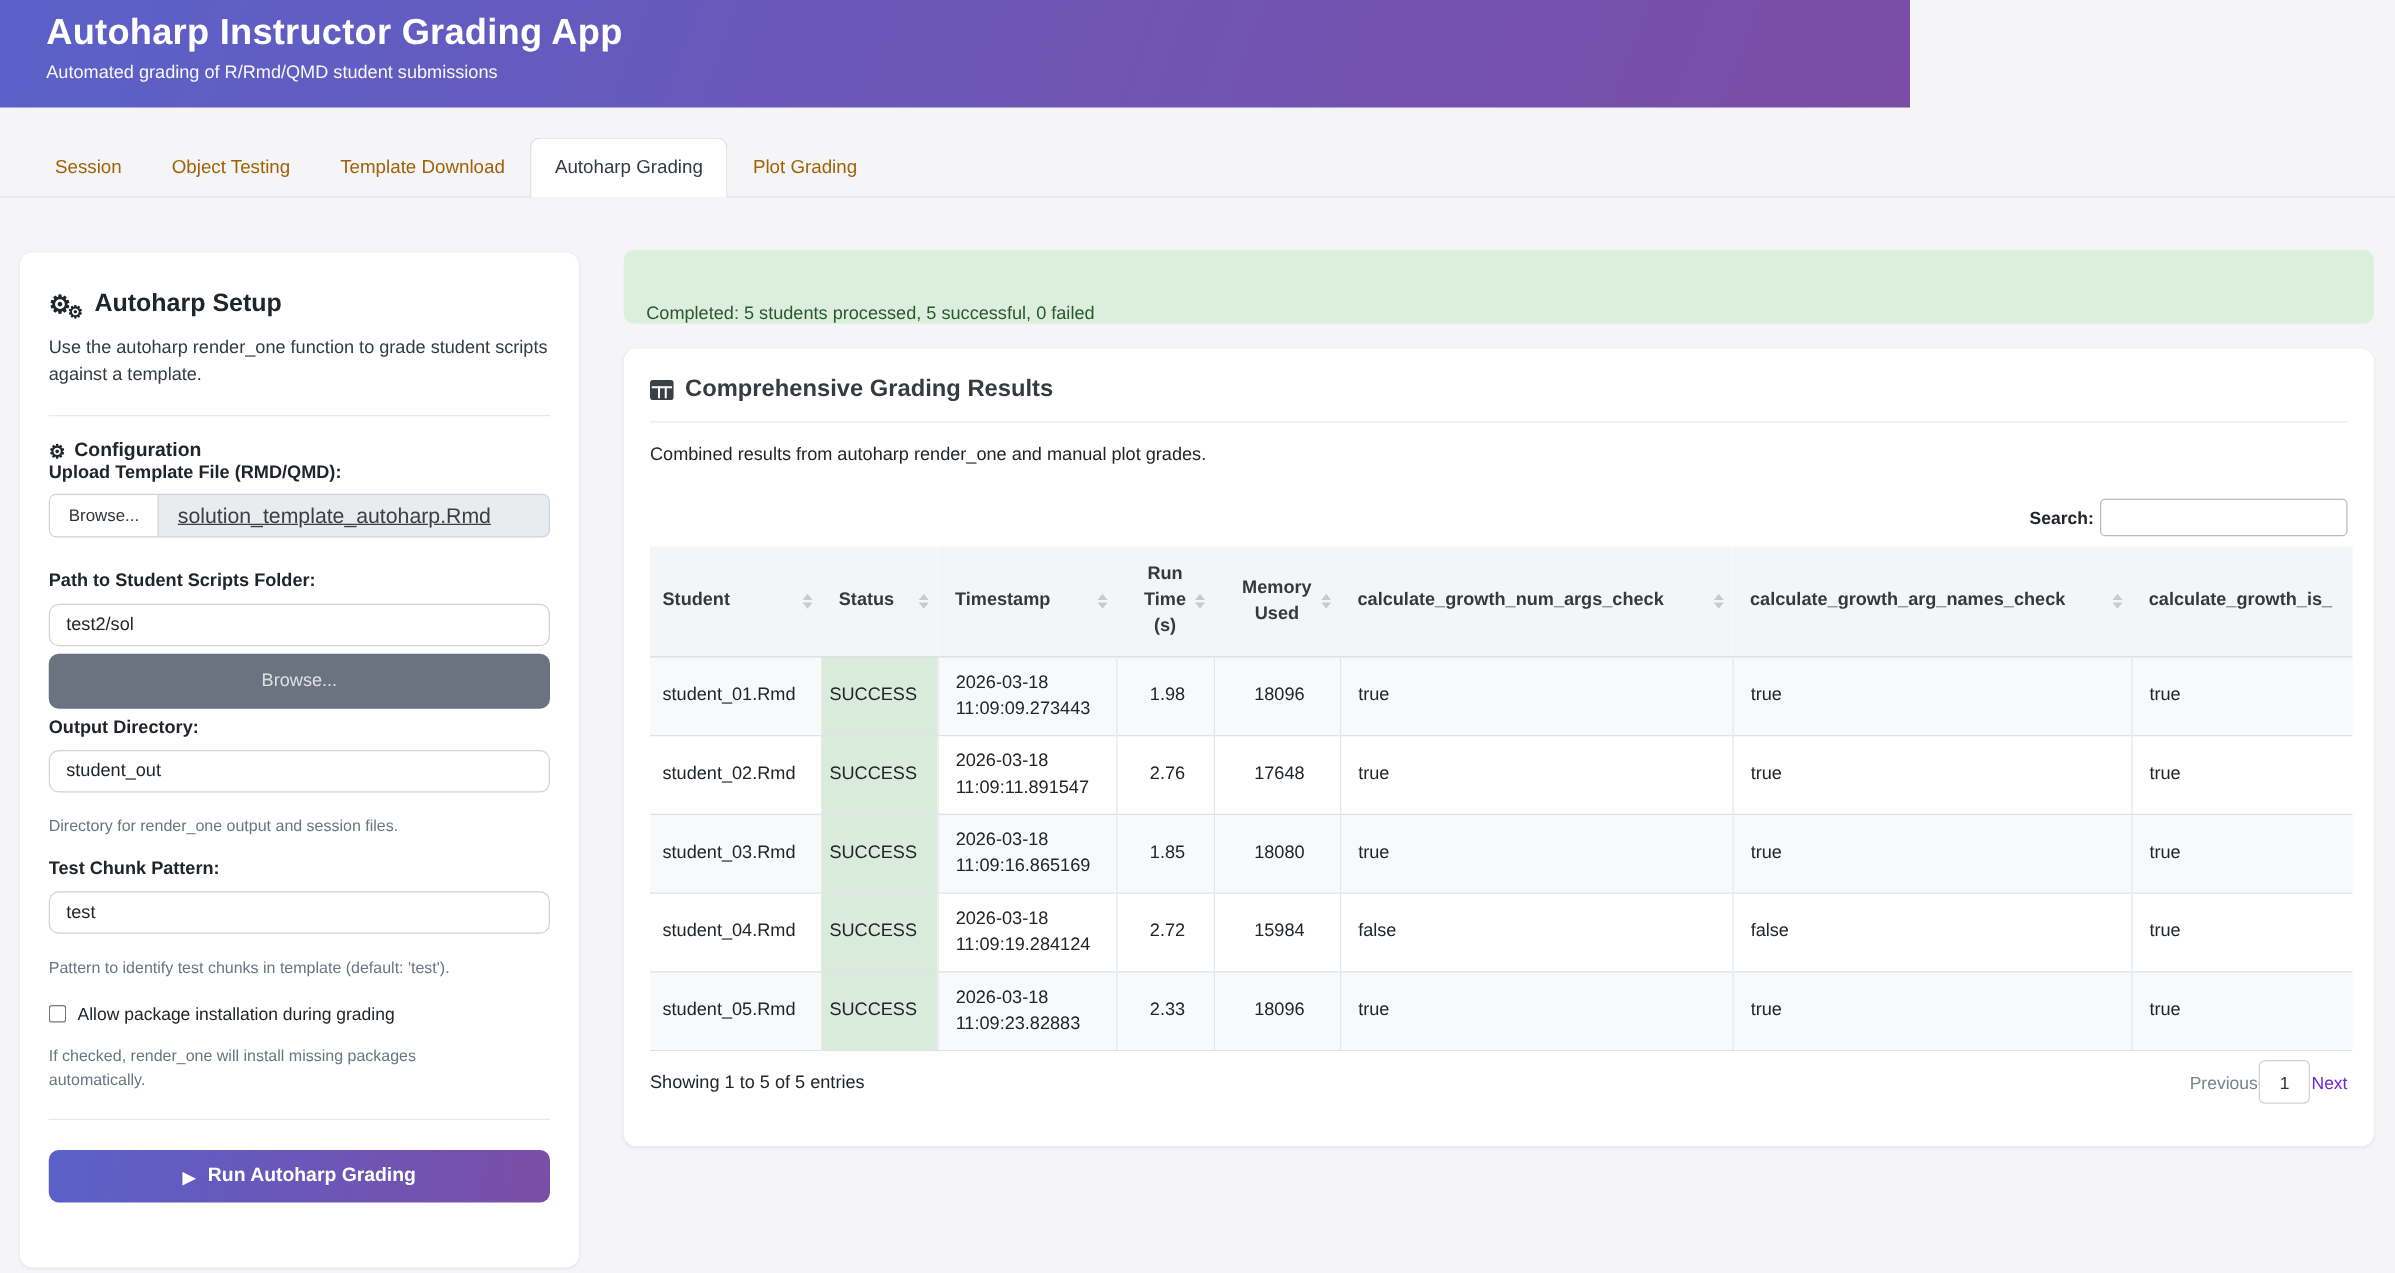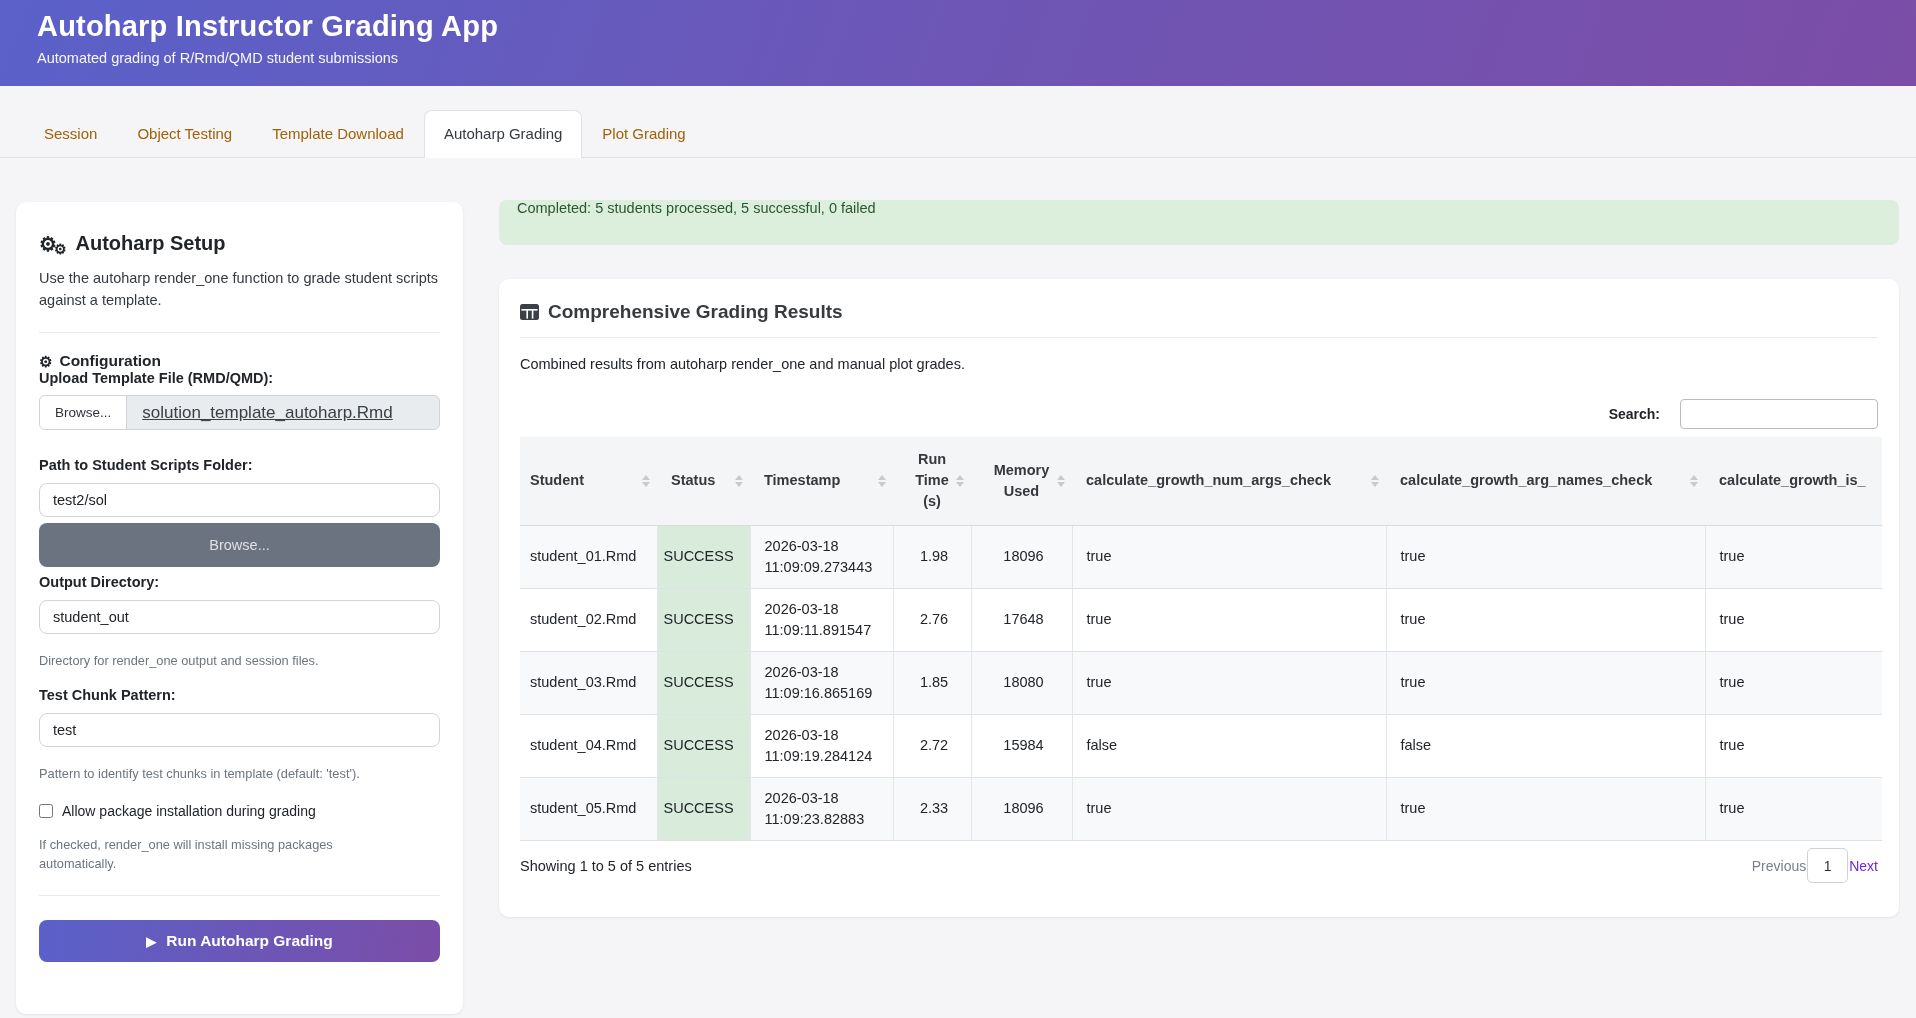--- a/index.html
+++ b/index.html
@@ -7,21 +7,21 @@
   body {
     font-family:"Liberation Sans", sans-serif;
     background:#f5f5f7;
     position:relative;
     overflow:hidden;
     color:#212529;
   }
 
   
   .banner{
-    position:absolute; left:0; top:0; width:1916px; height:86px;
+    position:absolute; left:0; top:0; width:1528px; height:86px;
     background:linear-gradient(110deg,#5a61c9 0%,#6f55b4 55%,#7b4da7 100%);
     padding:10px 0 0 37px;
   }
   .banner h1{ color:#fff; font-size:29px; font-weight:bold; letter-spacing:.2px; }
   .banner .sub{ color:rgba(255,255,255,.95); font-size:14.5px; margin-top:7px; }
 
   
   .tabbar{
     position:absolute; left:0; top:86px; width:1916px; height:72px;
     border-bottom:1px solid #dde1e6;
@@ -89,33 +89,33 @@
     margin-top:24px; height:42px; width:100%;
     background:linear-gradient(100deg,#5a61c9 0%,#7b4da7 100%);
     border:none; border-radius:8px; color:#fff; font-size:15.5px; font-weight:bold;
     display:flex; align-items:center; justify-content:center; gap:10px; cursor:pointer;
     font-family:"Liberation Sans", sans-serif;
   }
   .play{ font-size:13px; position:relative; top:0.5px; }
 
   
   .alert{
-    position:absolute; left:499px; top:200px; width:1400px; height:45px;
+    position:absolute; left:499px; top:200px; width:1400px; height:59px;
     background:#dcefdc; border-radius:8px; color:#29572e; font-size:14.5px;
-    display:flex; align-items:flex-start; padding-left:18px;
+    display:flex; align-items:flex-end; padding-left:18px;
   }
   .results{ position:absolute; left:499px; top:279px; width:1400px; height:638px; padding:0 21px; overflow:hidden; }
   .res-head{
     padding-top:22px; padding-bottom:14px; border-bottom:1px solid #e9ecef;
     display:flex; align-items:center; gap:9px;
   }
   .res-head .ttl{ font-size:19px; font-weight:600; color:#373b3e; }
   .res-sub{ margin-top:18px; font-size:14.5px; color:#212529; }
   .search-row{
-    margin-top:27px; height:30px; display:flex; align-items:center; justify-content:flex-end; gap:20px;
+    margin-top:27px; height:30px; display:flex; align-items:center; justify-content:flex-end; gap:5px;
   }
   .search-row label{ font-size:14px; font-weight:bold; color:#212529; }
   .search-input{
     width:198px; height:30px; border:1px solid #b7bcc2; border-radius:4px;
     padding:0 8px; font-size:14px; outline:none; background:#fff;
     font-family:"Liberation Sans", sans-serif;
   }
 
   
   .tbl-wrap{ margin-top:8px; width:1362px; overflow:hidden; }

